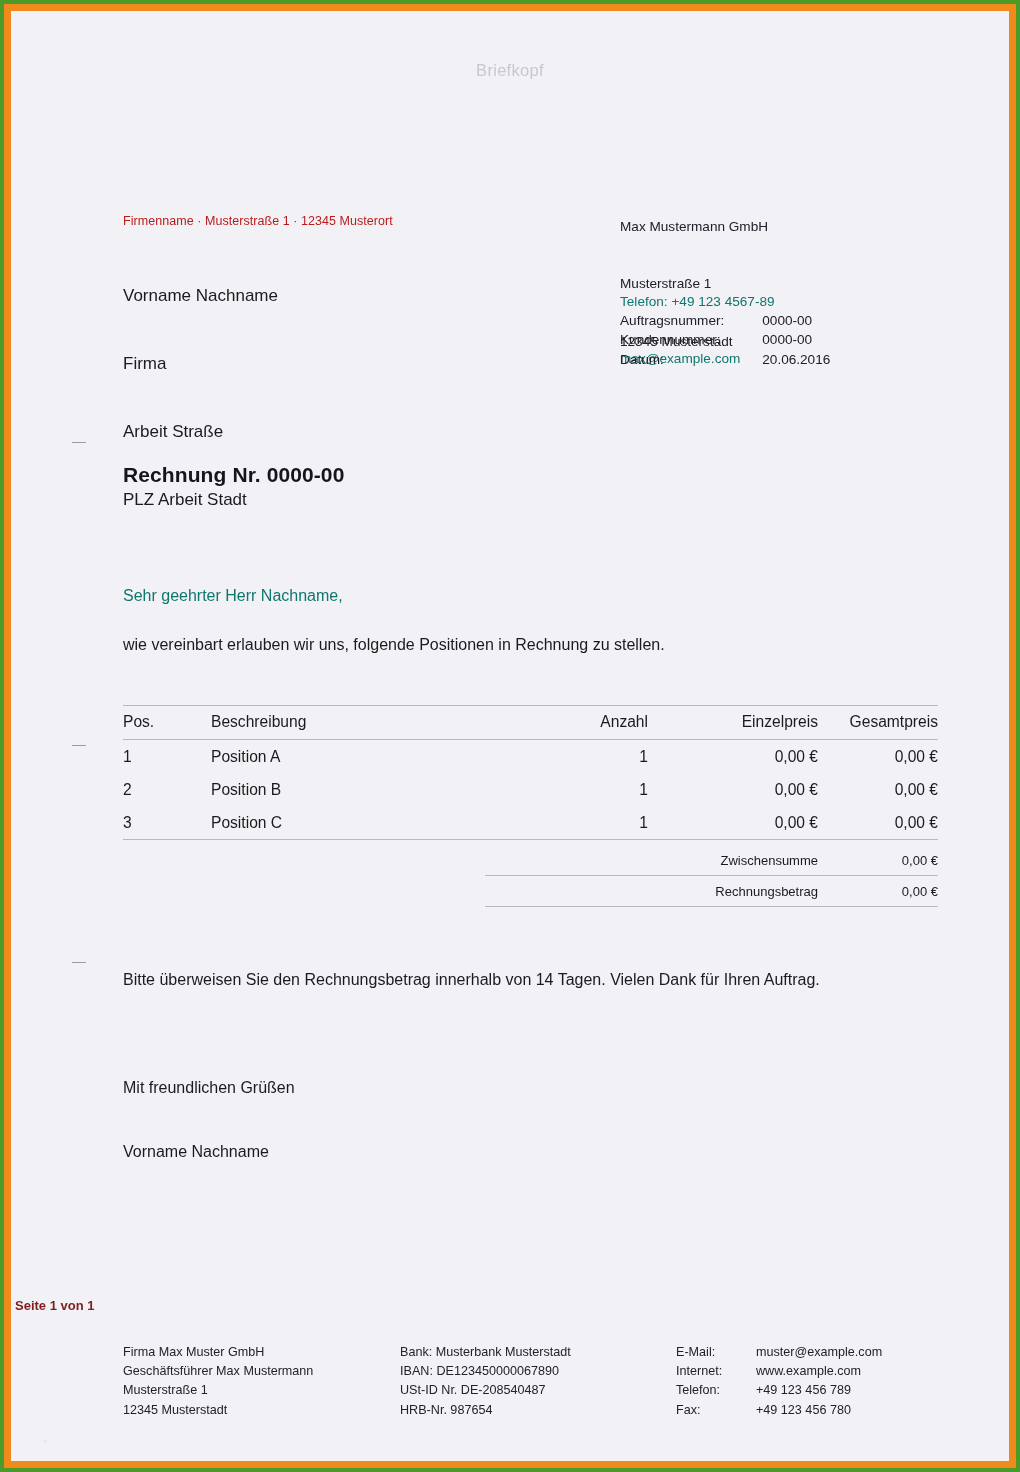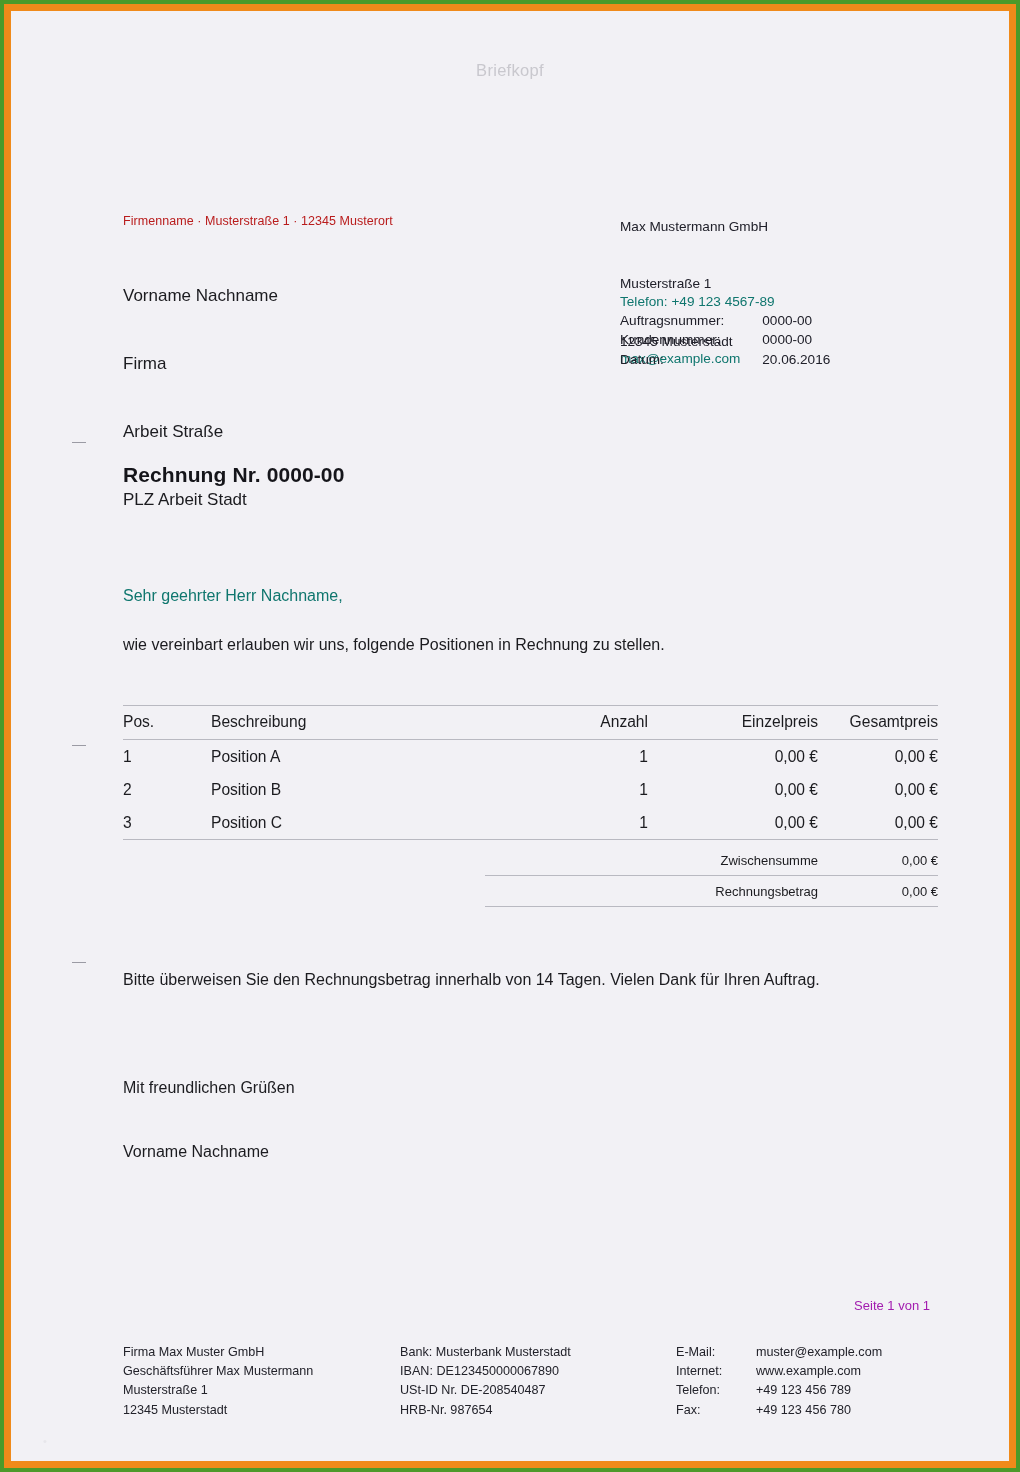--- a/index.html
+++ b/index.html
@@ -194,23 +194,23 @@
   #signature {
     left: 108px; top: 1128px;
     font-size: 16px;
     color: #1b1b1f;
   }
 
   
   #pagenum {
     left: 0; top: 1283px;
     width: 915px;
-    text-align: right;
     font-size: 13px;
-    color: #a21caf;
+    color: #7f1d1d;
+    font-weight: bold;
   }
 
   
   #footer {
     position: absolute;
     left: 108px; top: 1328px;
     width: 830px;
     font-size: 12.6px;
     line-height: 19.2px;
     color: #22222a;

